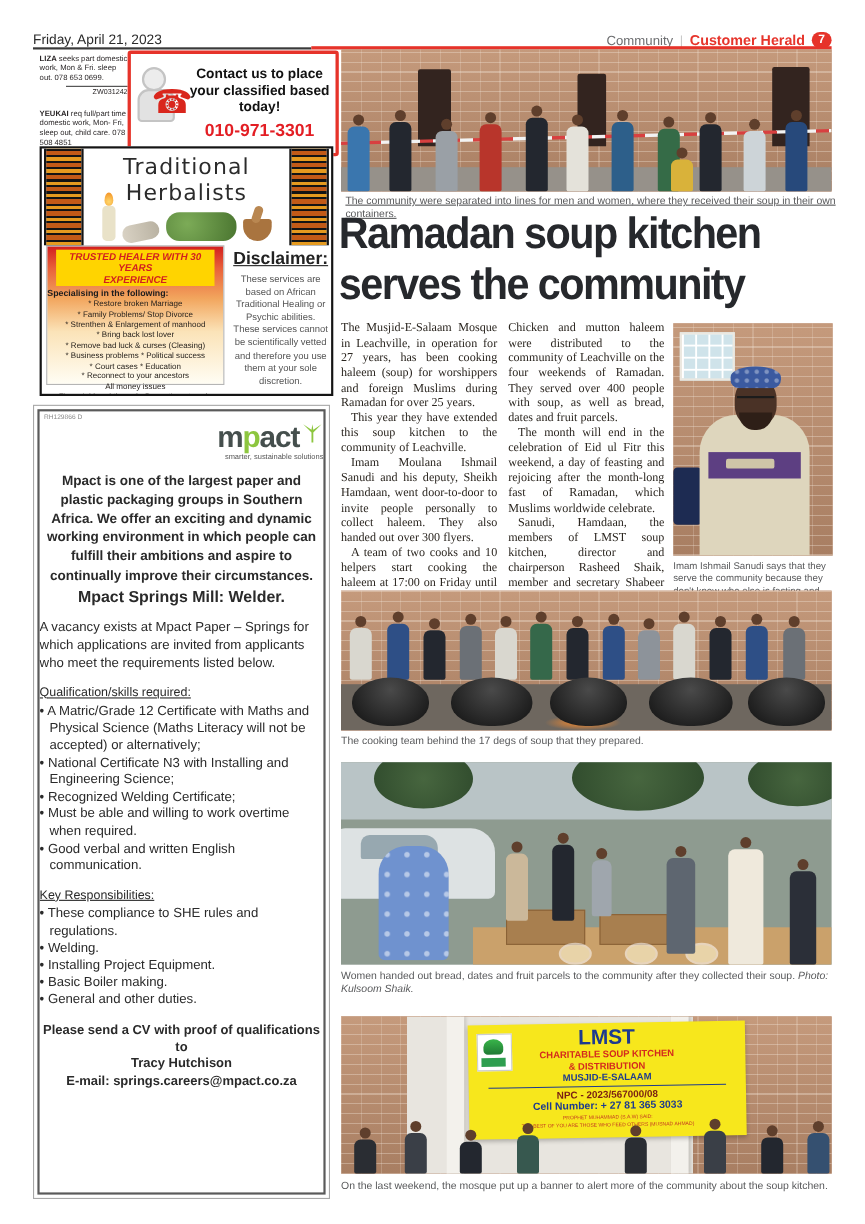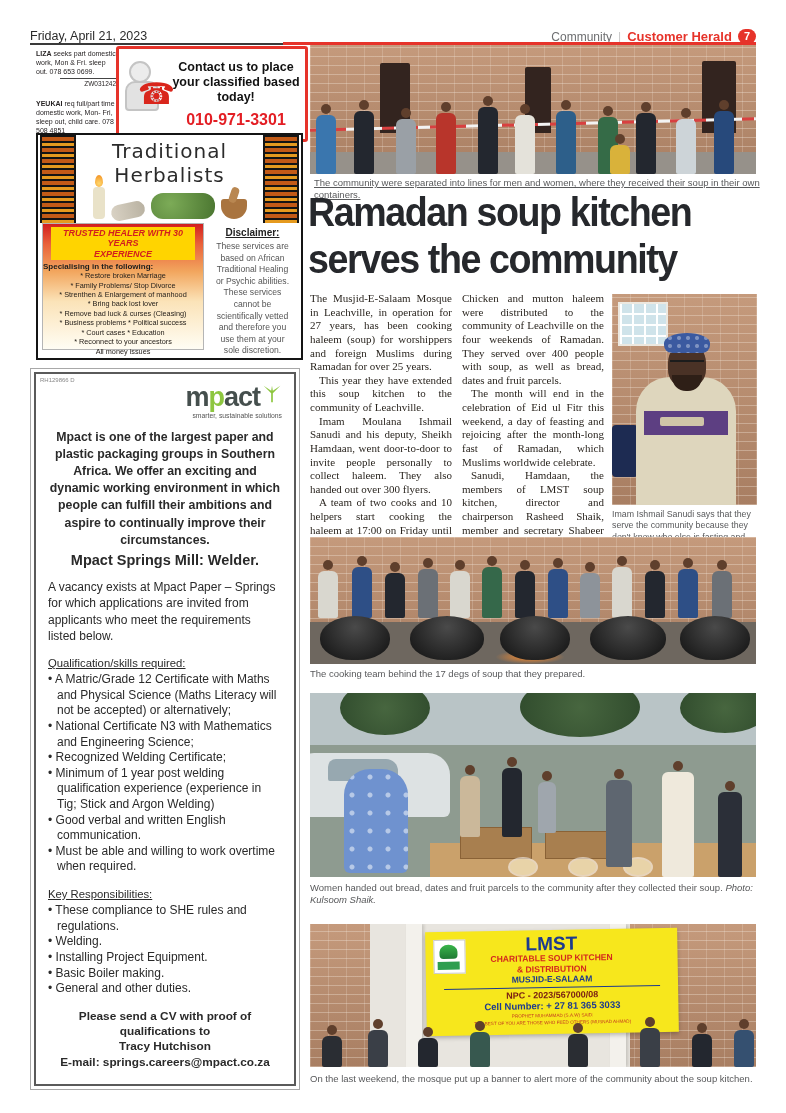--- a/index.html
+++ b/index.html
@@ -48,26 +48,26 @@
   .mortar:before{content:"";position:absolute;left:9px;top:-12px;width:8px;height:16px;background:#b98751;border-radius:4px;transform:rotate(18deg);}
   .herb-mid{display:flex;height:131px;padding:0 4px 4px 4px;box-sizing:border-box;gap:4px;}
   .herb-panel{width:160px;flex:none;display:flex;flex-direction:column;
       background:linear-gradient(180deg,#d21f1f 0,#e9613a 16%,#f2a65e 38%,#fbe3b8 62%,#fffdf4 100%);
       border:1px solid #b5b5b5;}
   .trusted{margin:3px 8px 1px;text-align:center;font-style:italic;font-weight:bold;font-size:9px;line-height:1.15;
       color:#d21f1f;background:#ffd400;padding:1px 2px;}
   .spec-head{font-weight:bold;font-size:8px;color:#1d1d1d;margin-top:1px;}
   .herb-list{flex:1;text-align:center;font-size:7.3px;line-height:1.3;color:#26211c;padding:0 4px;}
   .herb-disc{flex:1;text-align:center;padding:4px 4px 0;}
-  .disc-title{font-weight:bold;font-size:10px;text-decoration:underline;color:#222;}
+  .disc-title{font-weight:bold;font-size:16px;text-decoration:underline;color:#222;}
   .disc-body{font-size:8.6px;line-height:1.35;color:#555;margin-top:3px;}
 
   
   .mpact{left:30px;top:368px;width:270px;height:722px;border:1px solid #a8a8a8;box-sizing:border-box;padding:3px;background:#fff;}
-  .mpact-inner{border:2px solid #5a5a5a;height:100%;box-sizing:border-box;padding:8px 12px;position:relative;overflow:hidden;
+  .mpact-inner{border:2px solid #5a5a5a;height:100%;box-sizing:border-box;padding:8px 0;position:relative;overflow:hidden;
       font-size:12px;line-height:1.26;color:#2a2a2a;}
   .mp-ref{position:absolute;left:4px;top:3px;font-size:6px;color:#888;}
   .mp-logo{text-align:right;margin-top:2px;}
   .mp-word{font-size:27px;font-weight:bold;color:#454f4d;letter-spacing:-1px;line-height:1;}
   .mp-word .grn{color:#8dc63f;}
   .mp-sym{display:inline-block;vertical-align:top;margin-left:2px;}
   .mp-tag{font-size:6.8px;color:#555;margin-top:1px;}
   .mp-intro{font-weight:bold;text-align:center;font-size:12.3px;line-height:1.4;margin-top:8px;}
   .mp-pos{font-weight:bold;text-align:center;font-size:14.5px;margin:2px 0;}
   .mp-par{margin:10px 0;line-height:1.35;}
@@ -230,25 +230,24 @@
             <path d="M11 22 L13 22 L13 11 L22 2 L13 8 L12 2 L11 8 L2 2 L11 11 Z" fill="#8dc63f"></path>
           </svg></span>
       <div class="mp-tag">smarter, sustainable solutions</div>
     </div>
     <div class="mp-intro">Mpact is one of the largest paper and plastic packaging groups in Southern Africa. We offer an exciting and dynamic working environment in which people can fulfill their ambitions and aspire to continually improve their circumstances.</div>
     <div class="mp-pos">Mpact Springs Mill: Welder.</div>
     <div class="mp-par">A vacancy exists at Mpact Paper – Springs for which applications are invited from applicants who meet the requirements listed below.</div>
     <div class="mp-h">Qualification/skills required:</div>
     <div class="mp-ul">
         <div class="mp-li">A Matric/Grade 12 Certificate with Maths and Physical Science (Maths Literacy will not be accepted) or alternatively;</div>
-        <div class="mp-li">National Certificate N3 with Mathematics and Engineering Science;</div>
+        <div class="mp-li">National Certificate N3 with Installing and Engineering Science;</div>
         <div class="mp-li">Recognized Welding Certificate;</div>
-        <div class="mp-li">Minimum of 1 year post welding qualification experience (experience in Tig; Stick and Argon Welding)</div>
+        <div class="mp-li">Must be able and willing to work overtime when required.</div>
         <div class="mp-li">Good verbal and written English communication.</div>
-        <div class="mp-li">Must be able and willing to work overtime when required.</div>
       </div>
     <div class="mp-h">Key Responsibilities:</div>
     <div class="mp-ul">
         <div class="mp-li">These compliance to SHE rules and regulations.</div>
         <div class="mp-li">Welding.</div>
         <div class="mp-li">Installing Project Equipment.</div>
         <div class="mp-li">Basic Boiler making.</div>
         <div class="mp-li">General and other duties.</div>
       </div>
     <div class="mp-cv">

